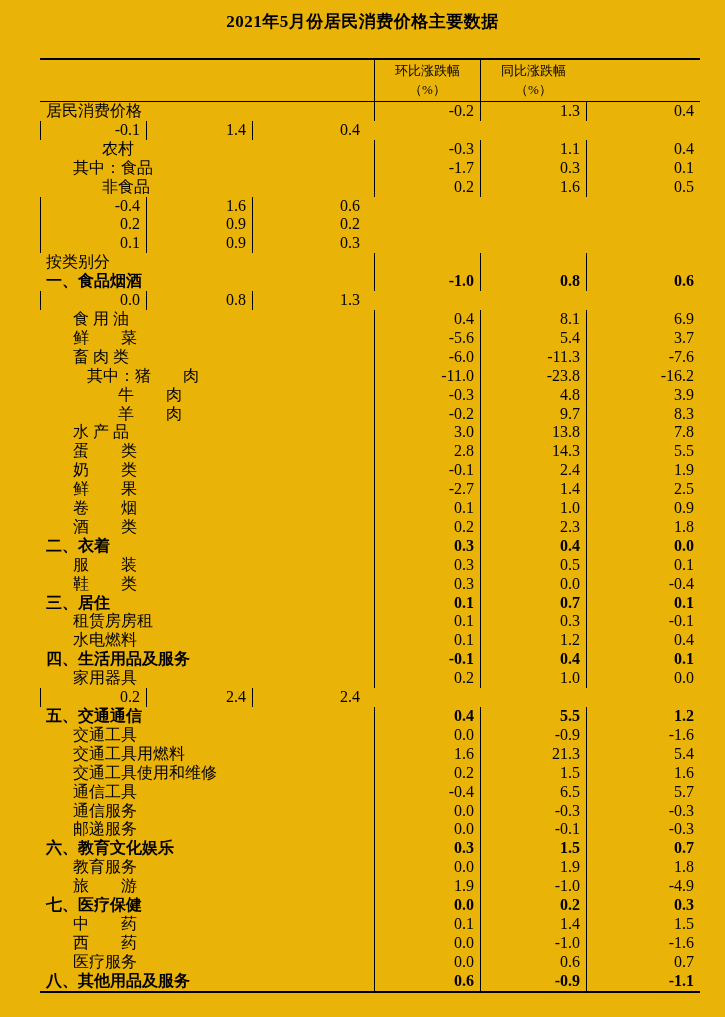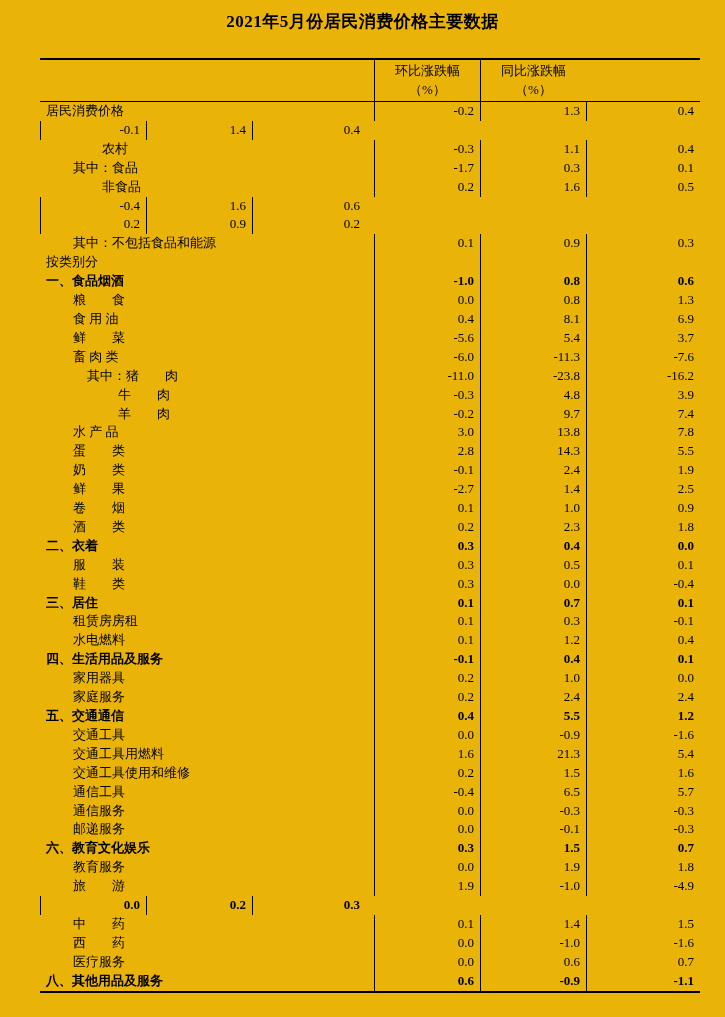--- a/index.html
+++ b/index.html
@@ -7,21 +7,21 @@
   .page{position:relative;width:725px;height:1017px;background:#eab308;overflow:hidden;}
   .title{padding-top:10px;text-align:center;font-size:17px;font-weight:bold;letter-spacing:0.5px;}
   .cpi-table{position:absolute;left:40px;top:58px;width:660px;
              border-top:2.5px solid #000;border-bottom:2.5px solid #000;}
   .thead{display:flex;height:42px;border-bottom:1px solid #000;box-sizing:border-box;}
   .thead .cell{box-sizing:border-box;height:100%;display:flex;flex-direction:column;
                justify-content:center;text-align:center;font-size:13px;line-height:1.45;align-items:center;}
   .c0{width:334px;}
   .cv{width:106px;border-left:1px solid #000;}
   .cv3{width:114px;border-left:1px solid #000;}
-  .trow{display:flex;height:18.915px;font-size:13px;line-height:18.915px;}
+  .trow{display:flex;height:18.915px;font-size:16px;line-height:18.915px;}
   .trow .cell{box-sizing:border-box;height:100%;overflow:visible;white-space:pre;}
   .trow .lbl{width:334px;}
   .trow .val{width:106px;border-left:1px solid #000;text-align:right;padding-right:6px;}
   .trow .val.last{width:114px;}
   .trow.bold{font-weight:bold;}
   .ind0{padding-left:6px;}
   .ind1{padding-left:33px;}
   .ind2{padding-left:47px;}
   .ind3{padding-left:62px;}
   .ind4{padding-left:78px;}
@@ -79,39 +79,37 @@
           <div class="cell val">-0.4</div>
           <div class="cell val">1.6</div>
           <div class="cell val last">0.6</div>
         </div>
         <div class="trow">
           <div class="cell val">0.2</div>
           <div class="cell val">0.9</div>
           <div class="cell val last">0.2</div>
         </div>
         <div class="trow">
-          <div class="cell lbl ind1">其中：不包括食品和能源</div>
           <div class="cell val">0.1</div>
           <div class="cell val">0.9</div>
           <div class="cell val last">0.3</div>
         </div>
         <div class="trow">
           <div class="cell lbl ind0">按类别分</div>
           <div class="cell val"></div>
           <div class="cell val"></div>
           <div class="cell val last"></div>
         </div>
         <div class="trow bold">
           <div class="cell lbl ind0">一、食品烟酒</div>
           <div class="cell val">-1.0</div>
           <div class="cell val">0.8</div>
           <div class="cell val last">0.6</div>
         </div>
         <div class="trow">
-          <div class="cell lbl ind1">粮　　食</div>
           <div class="cell val">0.0</div>
           <div class="cell val">0.8</div>
           <div class="cell val last">1.3</div>
         </div>
         <div class="trow">
           <div class="cell lbl ind1">食 用 油</div>
           <div class="cell val">0.4</div>
           <div class="cell val">8.1</div>
           <div class="cell val last">6.9</div>
         </div>
@@ -136,21 +134,21 @@
         <div class="trow">
           <div class="cell lbl ind4">牛　　肉</div>
           <div class="cell val">-0.3</div>
           <div class="cell val">4.8</div>
           <div class="cell val last">3.9</div>
         </div>
         <div class="trow">
           <div class="cell lbl ind4">羊　　肉</div>
           <div class="cell val">-0.2</div>
           <div class="cell val">9.7</div>
-          <div class="cell val last">7.4</div>
+          <div class="cell val last">8.3</div>
         </div>
         <div class="trow">
           <div class="cell lbl ind1">水 产 品</div>
           <div class="cell val">3.0</div>
           <div class="cell val">13.8</div>
           <div class="cell val last">7.8</div>
         </div>
         <div class="trow">
           <div class="cell lbl ind1">蛋　　类</div>
           <div class="cell val">2.8</div>
@@ -223,21 +221,20 @@
           <div class="cell val">0.4</div>
           <div class="cell val last">0.1</div>
         </div>
         <div class="trow">
           <div class="cell lbl ind1">家用器具</div>
           <div class="cell val">0.2</div>
           <div class="cell val">1.0</div>
           <div class="cell val last">0.0</div>
         </div>
         <div class="trow">
-          <div class="cell lbl ind1">家庭服务</div>
           <div class="cell val">0.2</div>
           <div class="cell val">2.4</div>
           <div class="cell val last">2.4</div>
         </div>
         <div class="trow bold">
           <div class="cell lbl ind0">五、交通通信</div>
           <div class="cell val">0.4</div>
           <div class="cell val">5.5</div>
           <div class="cell val last">1.2</div>
         </div>
@@ -289,20 +286,21 @@
           <div class="cell val">1.9</div>
           <div class="cell val last">1.8</div>
         </div>
         <div class="trow">
           <div class="cell lbl ind1">旅　　游</div>
           <div class="cell val">1.9</div>
           <div class="cell val">-1.0</div>
           <div class="cell val last">-4.9</div>
         </div>
         <div class="trow bold">
+          <div class="cell lbl ind0">七、医疗保健</div>
           <div class="cell val">0.0</div>
           <div class="cell val">0.2</div>
           <div class="cell val last">0.3</div>
         </div>
         <div class="trow">
           <div class="cell lbl ind1">中　　药</div>
           <div class="cell val">0.1</div>
           <div class="cell val">1.4</div>
           <div class="cell val last">1.5</div>
         </div>

